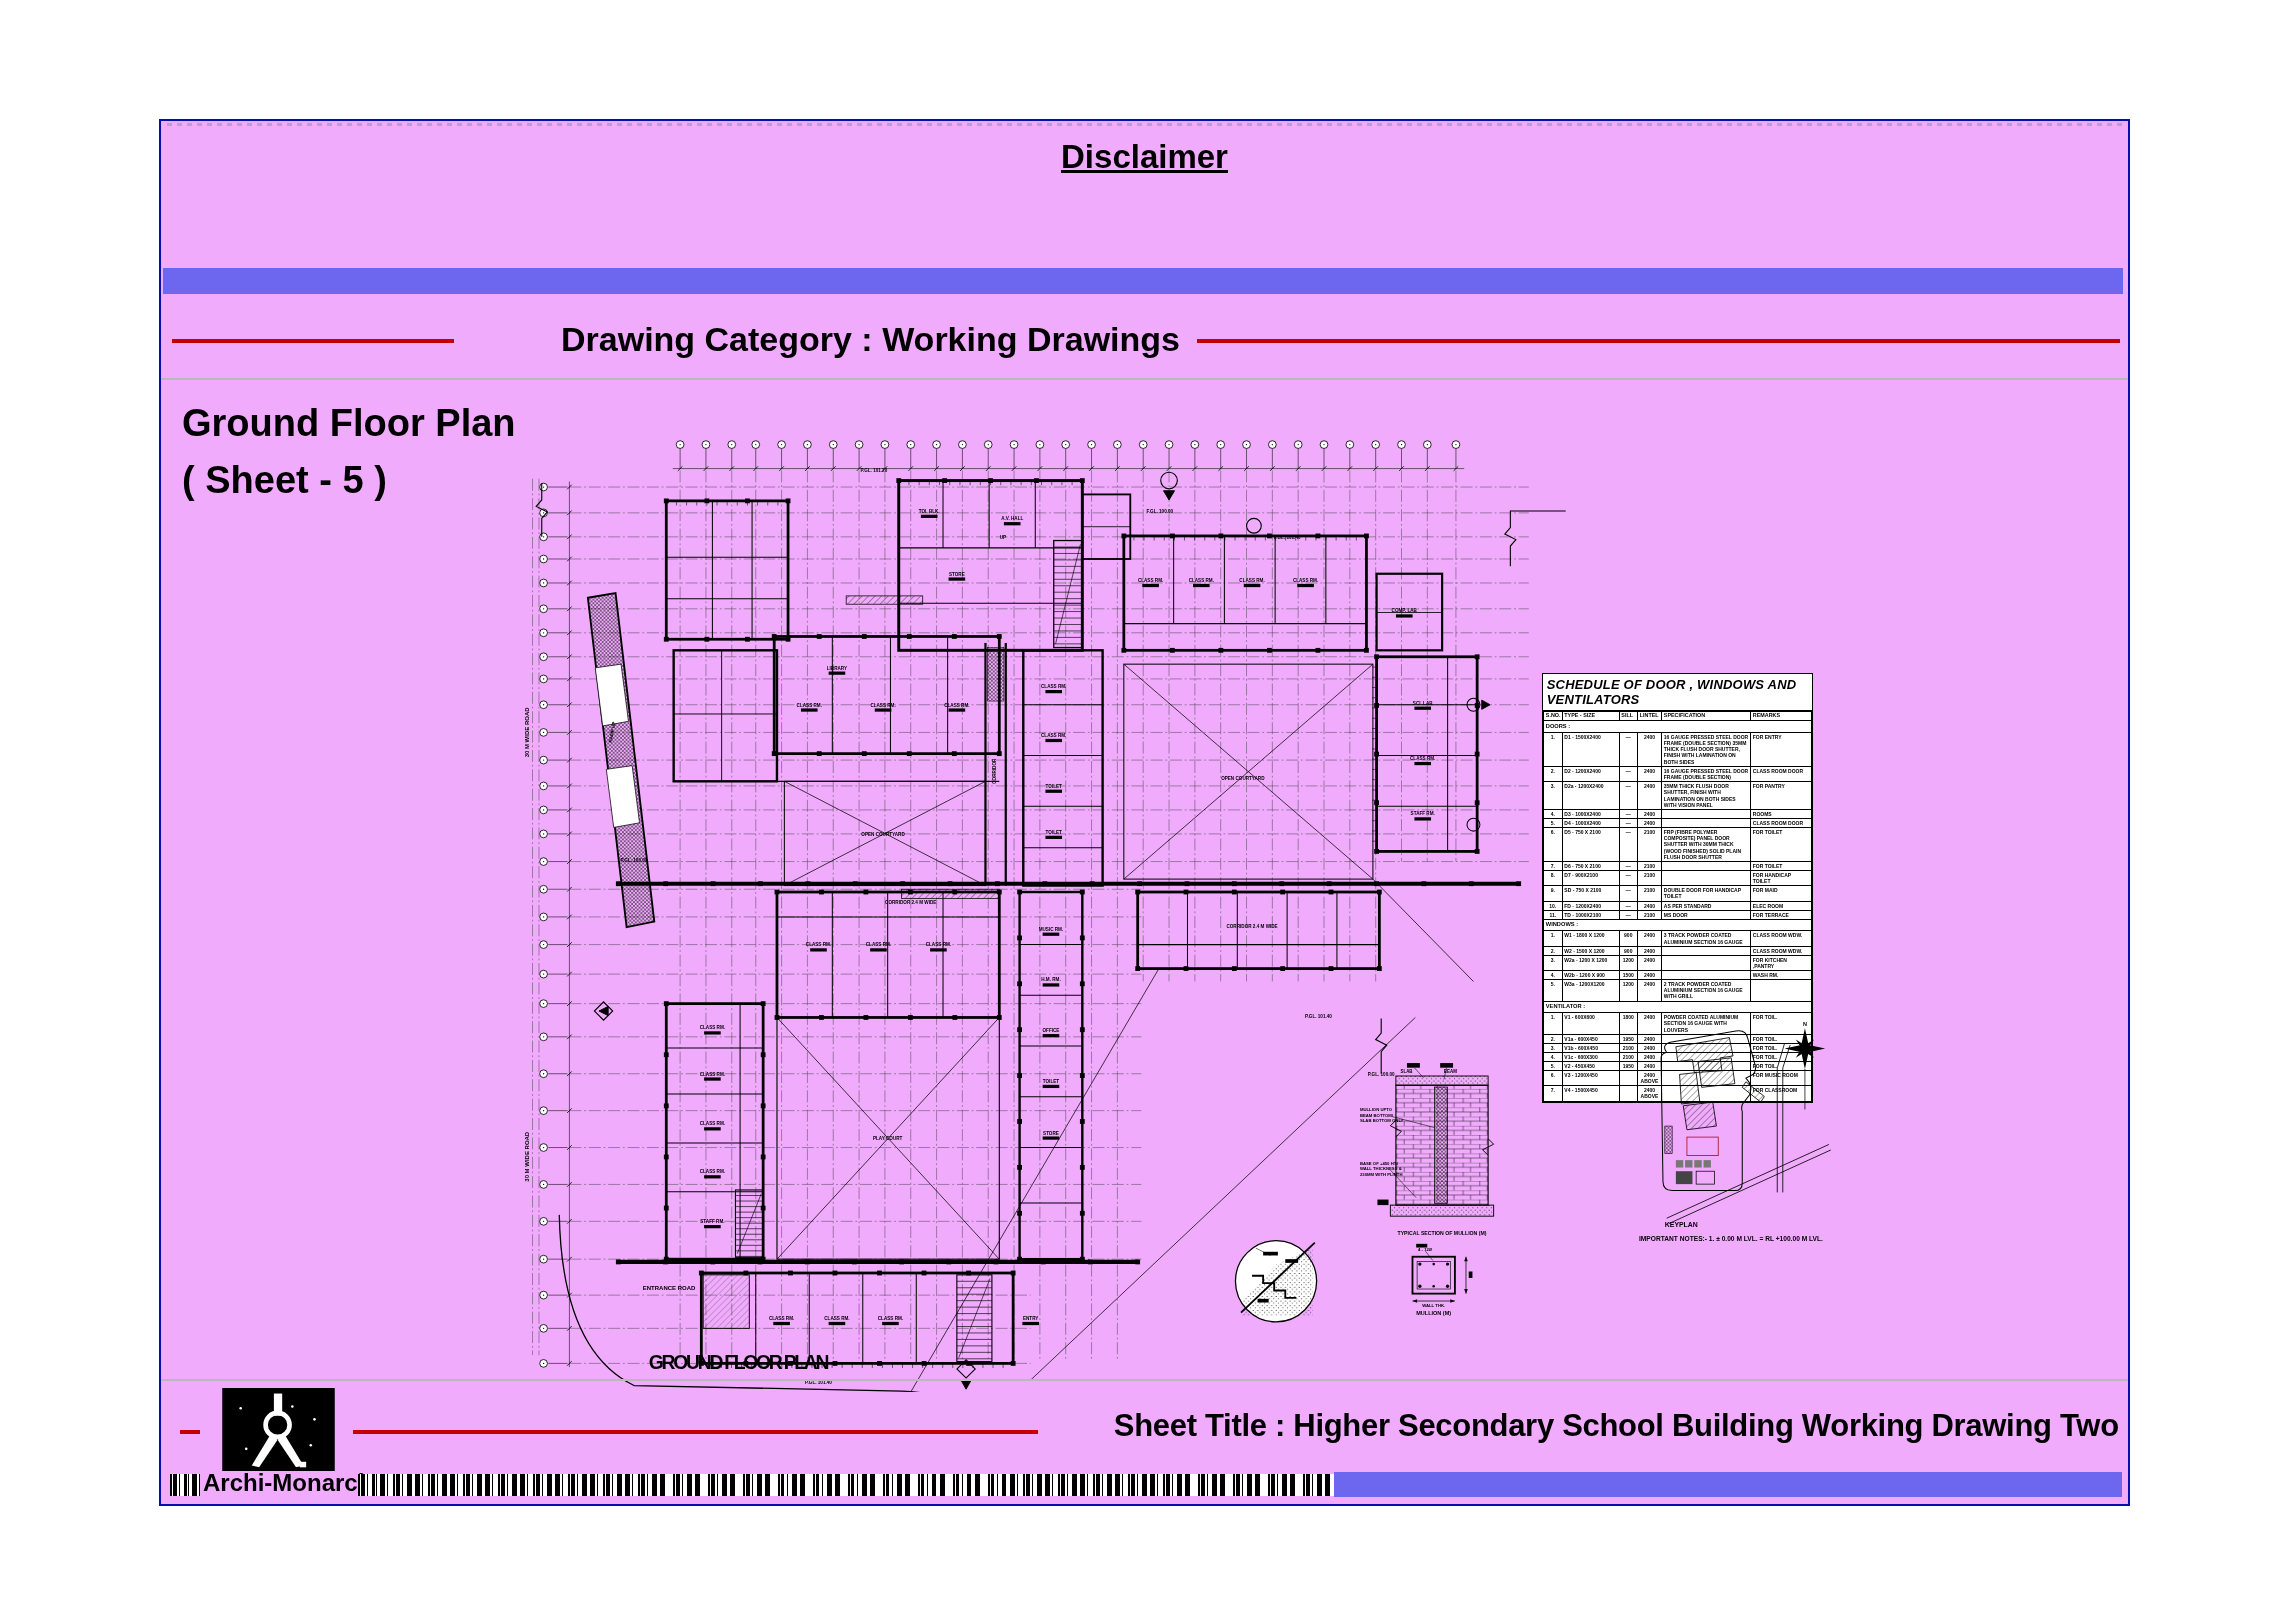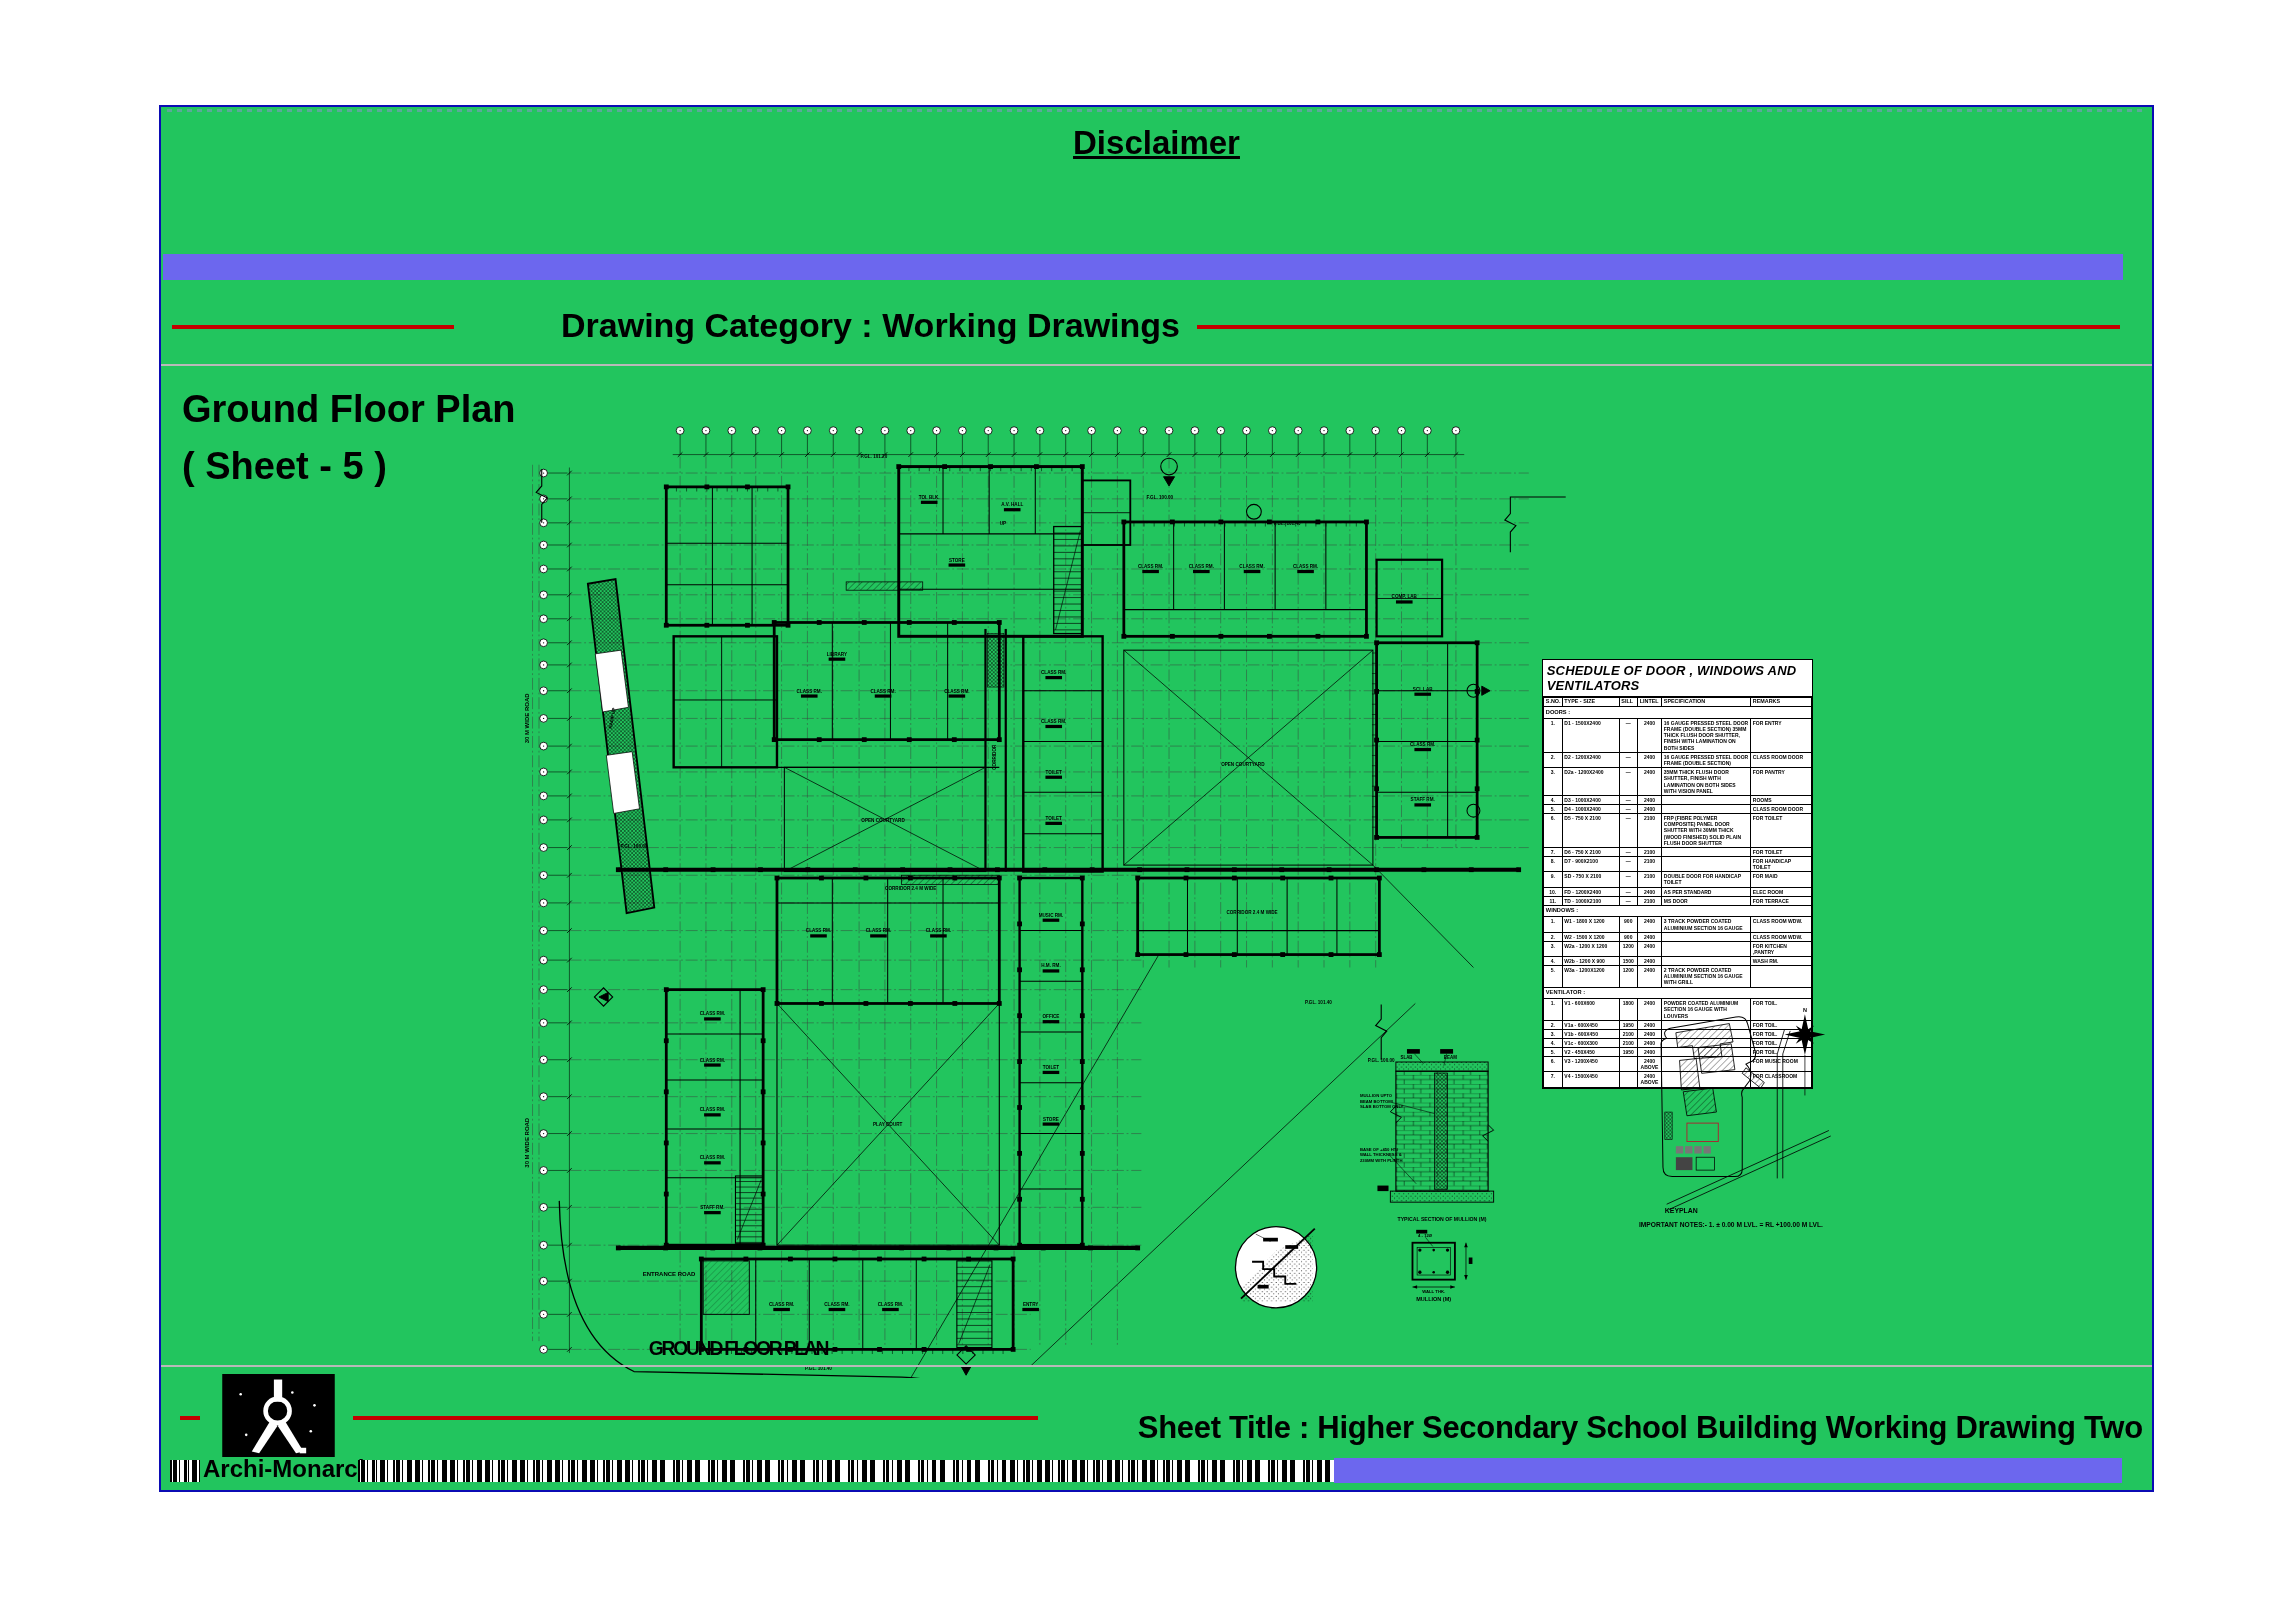--- a/index.html
+++ b/index.html
@@ -1,19 +1,19 @@
 <!DOCTYPE html>
 <html style="font-size:14.8px"><head>
 <meta charset="utf-8">
 <style>
   html,body{margin:0;padding:0;background:#fff;width:2290px;height:1619px;overflow:hidden;
             font-family:"Liberation Sans",sans-serif;}
   .abs{position:absolute;}
-  .sheet{position:absolute;left:159px;top:105px;width:1967px;height:1383px;
-         border:2.8px solid #0b0bb4;background:#22c55e;padding-left:24px;}
+  .sheet{position:absolute;left:159px;top:119px;width:1967px;height:1383px;
+         border:2.8px solid #0b0bb4;background:#f0abfc;}
   .topdots{position:absolute;left:5.5px;top:1.8px;right:5.5px;height:2.8px;opacity:.55;
            background:repeating-linear-gradient(90deg,#8a93c9 0 4.6px,transparent 4.6px 10px);}
   .disc-title{position:absolute;left:0;top:16.6px;width:100%;text-align:center;
               font-size:33px;font-weight:bold;text-decoration:underline;color:#000;}
   .disc-body{position:absolute;left:28px;top:61px;width:1910px;text-align:center;
              font-size:31px;font-weight:bold;color:#000;line-height:39px;}
   .bluebar{position:absolute;left:1.8px;top:147px;width:1960px;height:26px;background:#6c67ee;}
   .cat-text{position:absolute;left:308px;top:199px;width:711px;text-align:right;
             font-size:34px;font-weight:bold;color:#000;white-space:nowrap;}
   .redline{position:absolute;height:3.7px;background:#c40000;}
@@ -24,21 +24,21 @@
   .sched table{border-collapse:collapse;width:100%;table-layout:fixed;}
   .sched td,.sched th{border:0.9px solid #000;font-size:5px;font-weight:bold;color:#000;
         padding:0.9px 1.8px;vertical-align:top;line-height:1.25;overflow:hidden;
         font-family:"Liberation Sans",sans-serif;text-align:left;}
   .sched .ttl{font-size:13px;letter-spacing:0.2px;padding:2.8px 3.7px;border-bottom:1.4px solid #000;font-style:italic;}
   .sched .hdr td{font-size:5.4px;border-bottom:1.4px solid #000;}
   .sched .sec td{font-size:5.7px;padding:1.8px;}
   .sched .c-sn{text-align:center;}
   
   .sheet-title{position:absolute;top:1287px;right:9.2px;font-size:31px;font-weight:bold;
-               color:#000;white-space:nowrap;letter-spacing:-0.3px;margin-top:16px;}
+               color:#000;white-space:nowrap;letter-spacing:-0.3px;}
   .barcode{position:absolute;height:22px;top:1353px;
      background:repeating-linear-gradient(90deg,#000 0 1.8px,#fff 1.8px 2.8px,#000 2.8px 6.5px,#fff 6.5px 9.2px,
      #000 9.2px 10px,#fff 10px 14px,#000 14px 16.6px,#fff 16.6px 17.5px,#000 17.5px 18.5px,#fff 18.5px 22px,
      #000 22px 27px,#fff 27px 29px,#000 29px 29.5px,#fff 29.5px 35px);}
   .brand{position:absolute;left:42px;top:1348px;font-size:24px;font-weight:bold;color:#000;}
   .bluebar2{position:absolute;left:1173px;top:1351px;width:788px;height:25px;background:#6c67ee;}
   svg text{font-family:"Liberation Sans",sans-serif;fill:#000;}
 </style>
 </head>
 <body>

